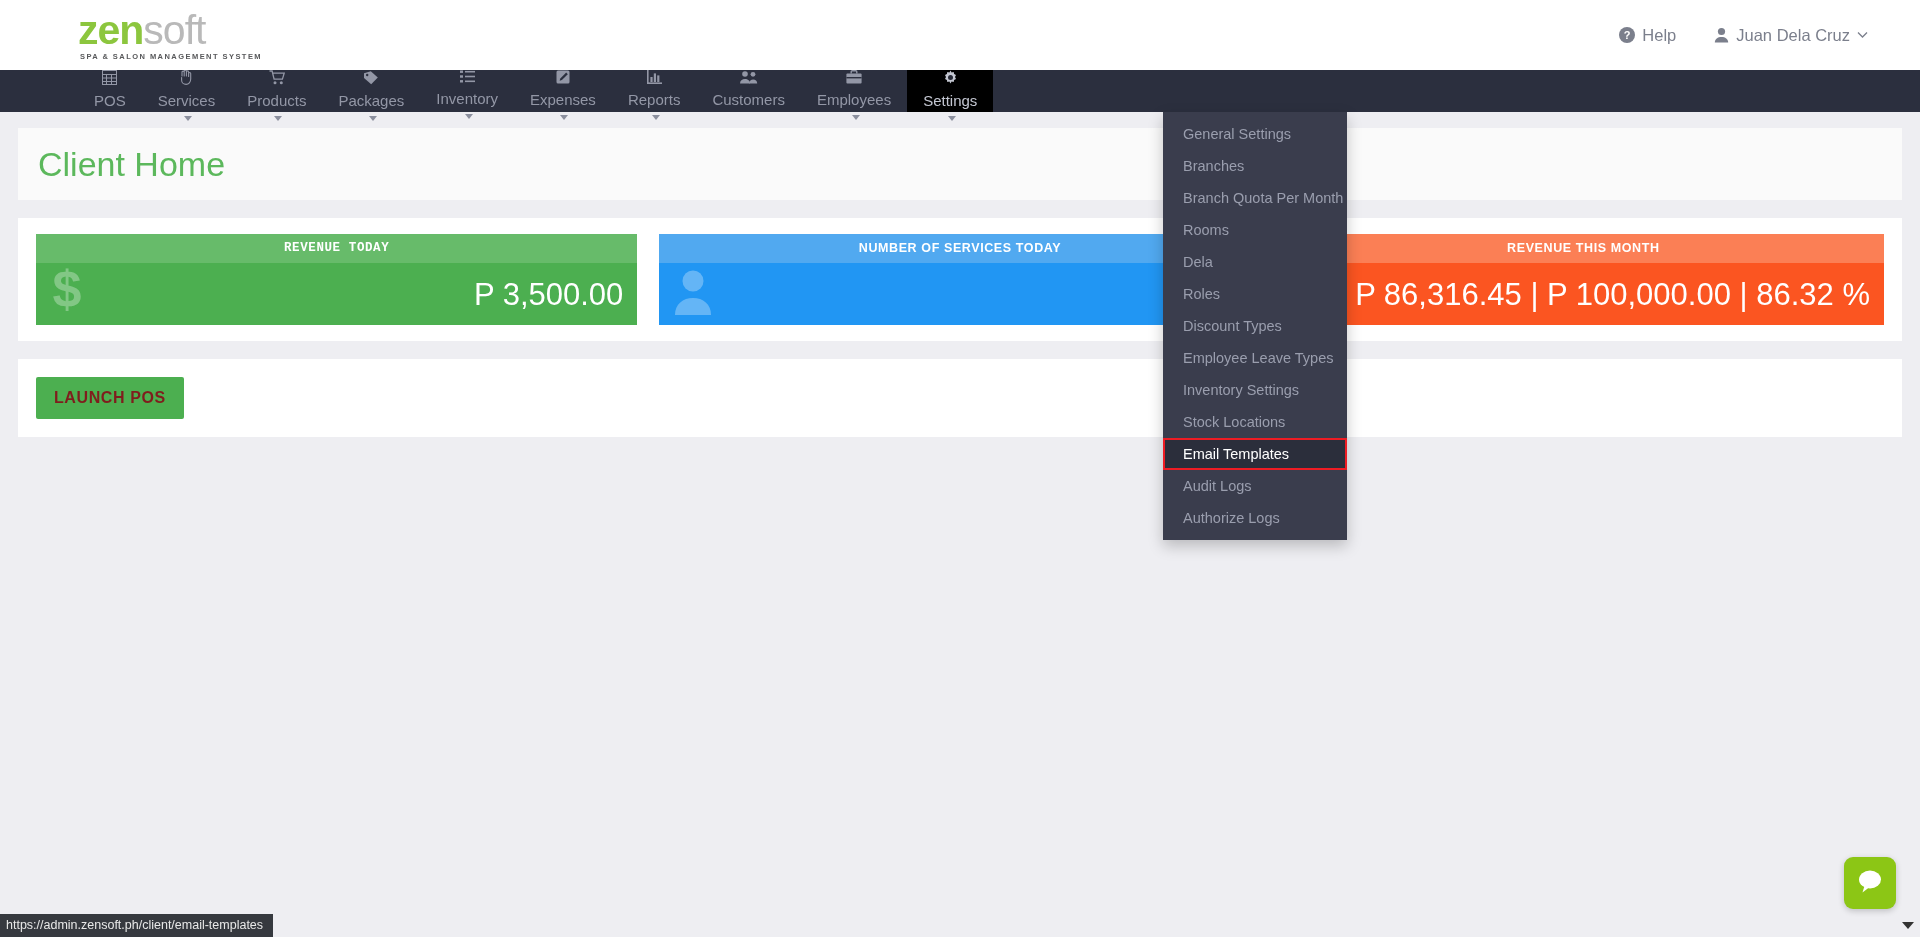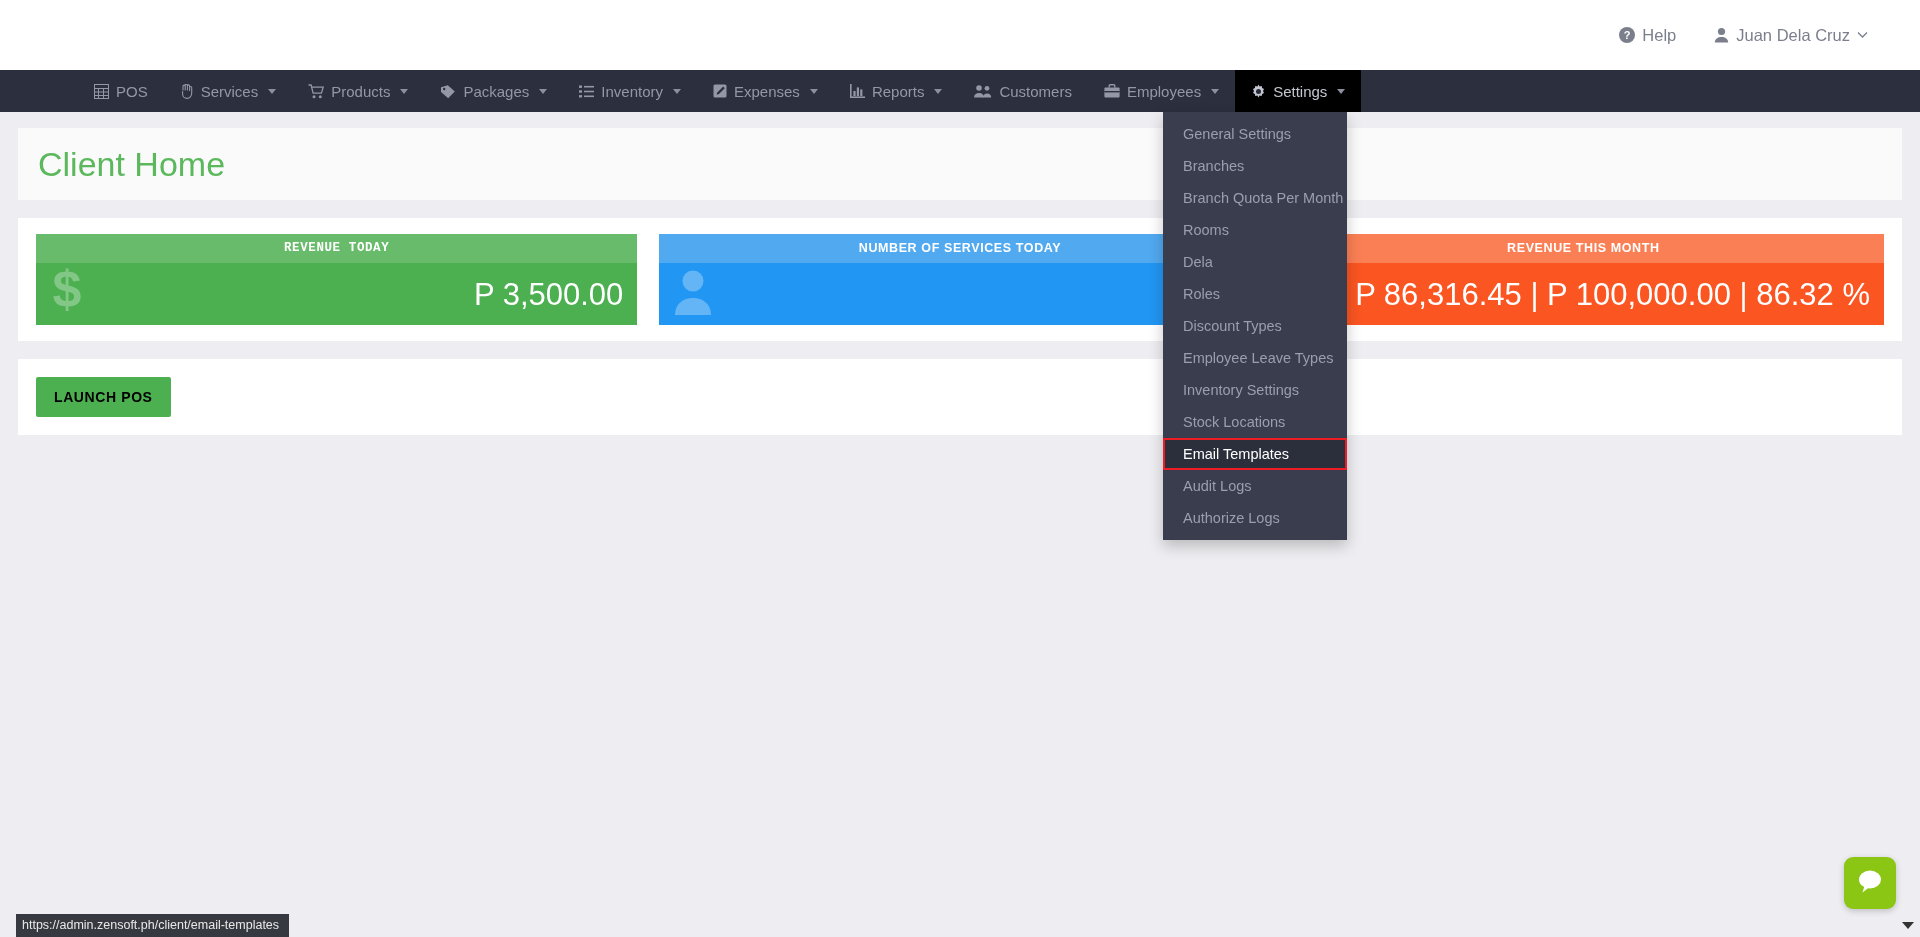--- a/index.html
+++ b/index.html
@@ -36,21 +36,21 @@
 
   
   .navbar {
     height: 42px; background: #2b2f3e;
     display: flex; align-items: stretch;
     padding-left: 78px; position: relative; z-index: 50;
   }
   .nav-item {
     display: flex; align-items: center; gap: 7px;
     padding: 0 16px; color: #9397a6; font-size: 15px;
-    cursor: pointer; white-space: nowrap;
+    cursor: pointer; white-space: nowrap; flex-direction: column;
   }
   .nav-item.active { background: #000000; color: #c4c7d2; align-items: center; }
   .nav-item .caret {
     display: inline-block; width: 0; height: 0; margin-left: 3px;
     border-left: 4.5px solid transparent; border-right: 4.5px solid transparent;
     border-top: 5px solid #8b8f9e;
   }
   .nav-item svg { display: block; flex: none; }
 
   
@@ -101,22 +101,22 @@
   .blue .stat-head  { background: #51a9f0; }
   .blue .stat-body  { background: #2196f3; }
   .orange .stat-head{ background: #fb7f55; }
   .orange .stat-body{ background: #fb5521; }
 
   .action-row-wrap {
     background: #ffffff; margin: 18px 18px 0 18px;
     padding: 18px 18px; display: flex;
   }
   .btn-launch {
-    background: #4caf50; color: #000000; border: none;
-    font-size: 14px; font-weight: bold; letter-spacing: .6px;
+    background: #4caf50; color: #7f1d1d; border: none;
+    font-size: 16px; font-weight: bold; letter-spacing: .6px;
     padding: 12px 18px; cursor: pointer; border-radius: 2px;
     font-family: "Liberation Sans", sans-serif;
   }
 
   
   .chat-btn {
     position: absolute; right: 24px; bottom: 28px;
     width: 52px; height: 52px; background: #8cc615;
     border-radius: 9px; display: flex; align-items: center;
     justify-content: center; cursor: pointer;
@@ -124,31 +124,37 @@
   }
   .chat-caret {
     position: absolute; right: 6px; bottom: 8px;
     width: 0; height: 0;
     border-left: 6px solid transparent; border-right: 6px solid transparent;
     border-top: 7px solid #333;
   }
 
   
   .statusbar {
-    position: absolute; left: 16px; bottom: 0;
+    position: absolute; left: 0; bottom: 0;
     background: #36393f; color: #e8e8e8;
     font-size: 12.5px; padding: 4px 10px 5px 6px;
     max-width: 640px; white-space: nowrap;
     font-family: "Liberation Sans", sans-serif;
   }
 </style>
 </head>
 <body>
 
 <div class="topbar">
+  <div class="logo-wrap">
+    <div class="logo-text">
+      <span class="logo-zen">zen</span><span class="logo-soft">soft</span>
+    </div>
+    <div class="logo-sub">SPA &amp; SALON MANAGEMENT SYSTEM</div>
+  </div>
 
   <div class="topbar-right">
     <div class="top-link">
       <span>
         <svg width="16" height="16" viewBox="0 0 16 16">
             <circle cx="8" cy="8" r="8" fill="#7b7f8c"></circle>
             <text x="8" y="12" font-size="11" font-family="Liberation Sans, sans-serif" font-weight="bold" fill="#ffffff" text-anchor="middle">?</text>
           </svg>
       </span>
       <span>Help</span>

